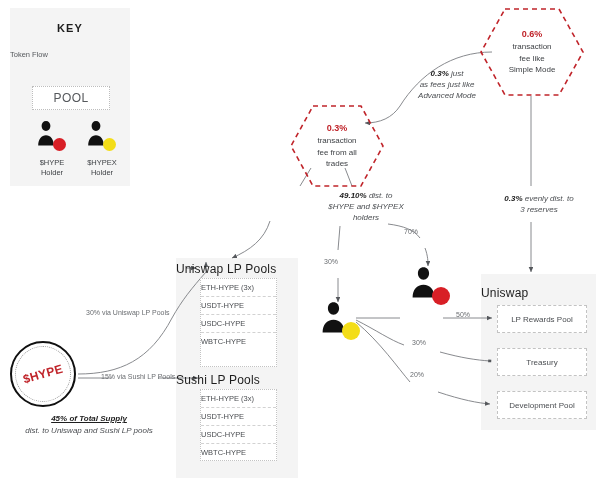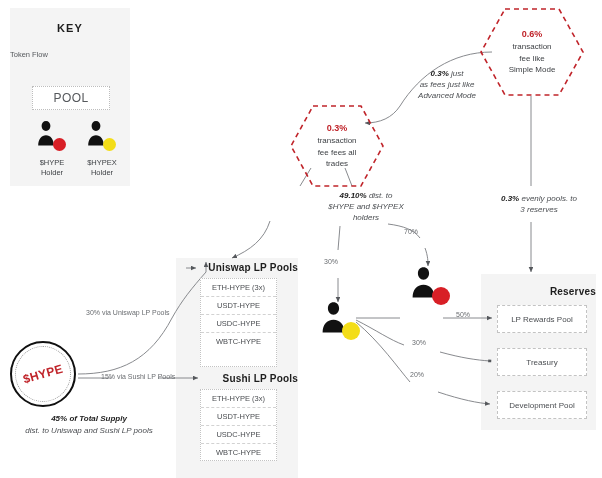--- a/index.html
+++ b/index.html
@@ -29,43 +29,43 @@
   
   .hex{position:absolute;display:flex;align-items:center;justify-content:center;}
   .hex .hx-txt{position:relative;z-index:2;text-align:center;font-size:8px;
                line-height:11.5px;color:#3f4246;}
   .hex .hx-pct{display:block;font-weight:bold;font-size:9px;color:#c0242a;
                margin-bottom:1px;}
   .hex svg{position:absolute;left:0;top:0;}
 
   
   .panel{position:absolute;background:#f4f4f4;}
-  .grp-title{position:absolute;width:100%;text-align:right;font-size:10px;
-             font-weight:bold;color:#1d1d1d;letter-spacing:.2px;}
+  .grp-title{position:absolute;width:100%;text-align:left;font-size:12px;
+             font-weight:normal;color:#1d1d1d;letter-spacing:.2px;}
   .poolbox{position:absolute;border:1px dotted #c3c3c3;background:#fff;}
-  .poolrow{height:17px;line-height:17px;text-align:center;font-size:7.5px;
+  .poolrow{height:17px;line-height:17px;font-size:7.5px;
            color:#4a4d51;border-bottom:1px dashed #d2d2d2;}
   .poolrow:last-child{border-bottom:none;}
   .resbox{position:absolute;border:1px dashed #c3c3c3;background:#fff;
           display:flex;align-items:center;justify-content:center;
           font-size:8px;color:#4a4d51;}
 
   
   .token{position:absolute;left:10px;top:341px;width:66px;height:66px;}
   .token .ring{position:absolute;inset:0;border:2.5px solid #101010;border-radius:50%;
                background:#fff;}
   .token .ring2{position:absolute;left:5px;top:5px;right:5px;bottom:5px;
                border:1px dotted #9a9a9a;border-radius:50%;}
   .token .tk{position:absolute;left:0;top:0;width:66px;height:66px;
              display:flex;align-items:center;justify-content:center;
              transform:rotate(-16deg);font-weight:bold;font-size:12px;
              color:#c0242a;letter-spacing:.3px;}
   .tokensub{position:absolute;left:-6px;top:413px;width:190px;font-style:italic;
             font-size:8px;line-height:11.5px;color:#4a4d51;text-align:center;}
-  .tokensub b{font-style:italic;color:#1d1d1d;}
+  .tokensub b{font-style:italic;color:#1d1d1d;text-decoration:underline;}
 
   
   .lab{position:absolute;font-size:8px;line-height:11px;color:#4a4d51;
        font-style:italic;text-align:center;}
   .lab b{color:#1d1d1d;font-style:italic;font-weight:bold;}
   .plab{position:absolute;font-size:7px;color:#6a6d71;font-style:normal;
         text-align:center;white-space:nowrap;}
 
   
   .person{position:absolute;width:40px;height:40px;}
@@ -173,21 +173,21 @@
     </div>
   </div>
 
   <div class="hex" style="left:288px;top:103px;width:98px;height:86px;">
     <svg width="98" height="86" viewBox="0 0 98 86">
       <polygon points="25,3 73,3 95,43 73,83 25,83 3,43" fill="none" stroke="#C0242A" stroke-width="1.6" stroke-dasharray="5,4"></polygon>
     </svg>
     <div class="hx-txt">
       <span class="hx-pct">0.3%</span>
       <span>transaction</span><br>
-      <span>fee fees all</span><br>
+      <span>fee from all</span><br>
       <span>trades</span>
     </div>
   </div>
 
   <div class="lab" style="left:388px;top:68px;width:118px;">
     <b>0.3%</b>
     <span>just</span><br>
     <span>as fees just like</span><br>
     <span>Advanced Mode</span>
   </div>
@@ -195,21 +195,21 @@
 
   <div class="lab" style="left:300px;top:190px;width:132px;">
     <b>49.10%</b>
     <span>dist. to</span><br>
     <span>$HYPE and $HYPEX</span><br>
     <span>holders</span>
   </div>
 
   <div class="lab" style="left:479px;top:193px;width:120px;">
     <b>0.3%</b>
-    <span>evenly pools. to</span><br>
+    <span>evenly dist. to</span><br>
     <span>3 reserves</span>
   </div>
 
   <div class="plab" style="left:86px;top:309px;">30% via Uniswap LP Pools</div>
   <div class="plab" style="left:101px;top:373px;">15% via Sushi LP Pools</div>
   <div class="plab" style="left:324px;top:258px;">30%</div>
   <div class="plab" style="left:404px;top:228px;">70%</div>
   <div class="plab" style="left:456px;top:311px;">50%</div>
   <div class="plab" style="left:412px;top:339px;">30%</div>
   <div class="plab" style="left:410px;top:371px;">20%</div>
@@ -242,21 +242,21 @@
     <div class="grp-title" style="left:0;top:0;">Sushi LP Pools</div>
   </div>
   <div class="poolbox" style="left:200px;top:389px;width:75px;height:70px;">
     <div class="poolrow">ETH-HYPE (3x)</div>
     <div class="poolrow">USDT-HYPE</div>
     <div class="poolrow">USDC-HYPE</div>
     <div class="poolrow">WBTC-HYPE</div>
   </div>
 
   <div style="position:absolute;left:481px;top:286px;width:115px;">
-    <div class="grp-title" style="left:0;top:0;">Reserves</div>
+    <div class="grp-title" style="left:0;top:0;">Uniswap</div>
   </div>
   <div class="resbox" style="left:497px;top:348px;width:88px;height:26px;">Treasury</div>
   <div class="resbox" style="left:497px;top:305px;width:88px;height:26px;">LP Rewards Pool</div>
   <div class="resbox" style="left:497px;top:391px;width:88px;height:26px;">Development Pool</div>
 
   <div class="token">
     <div class="ring"></div>
     <div class="ring2"></div>
     <div class="tk">$HYPE</div>
   </div>

